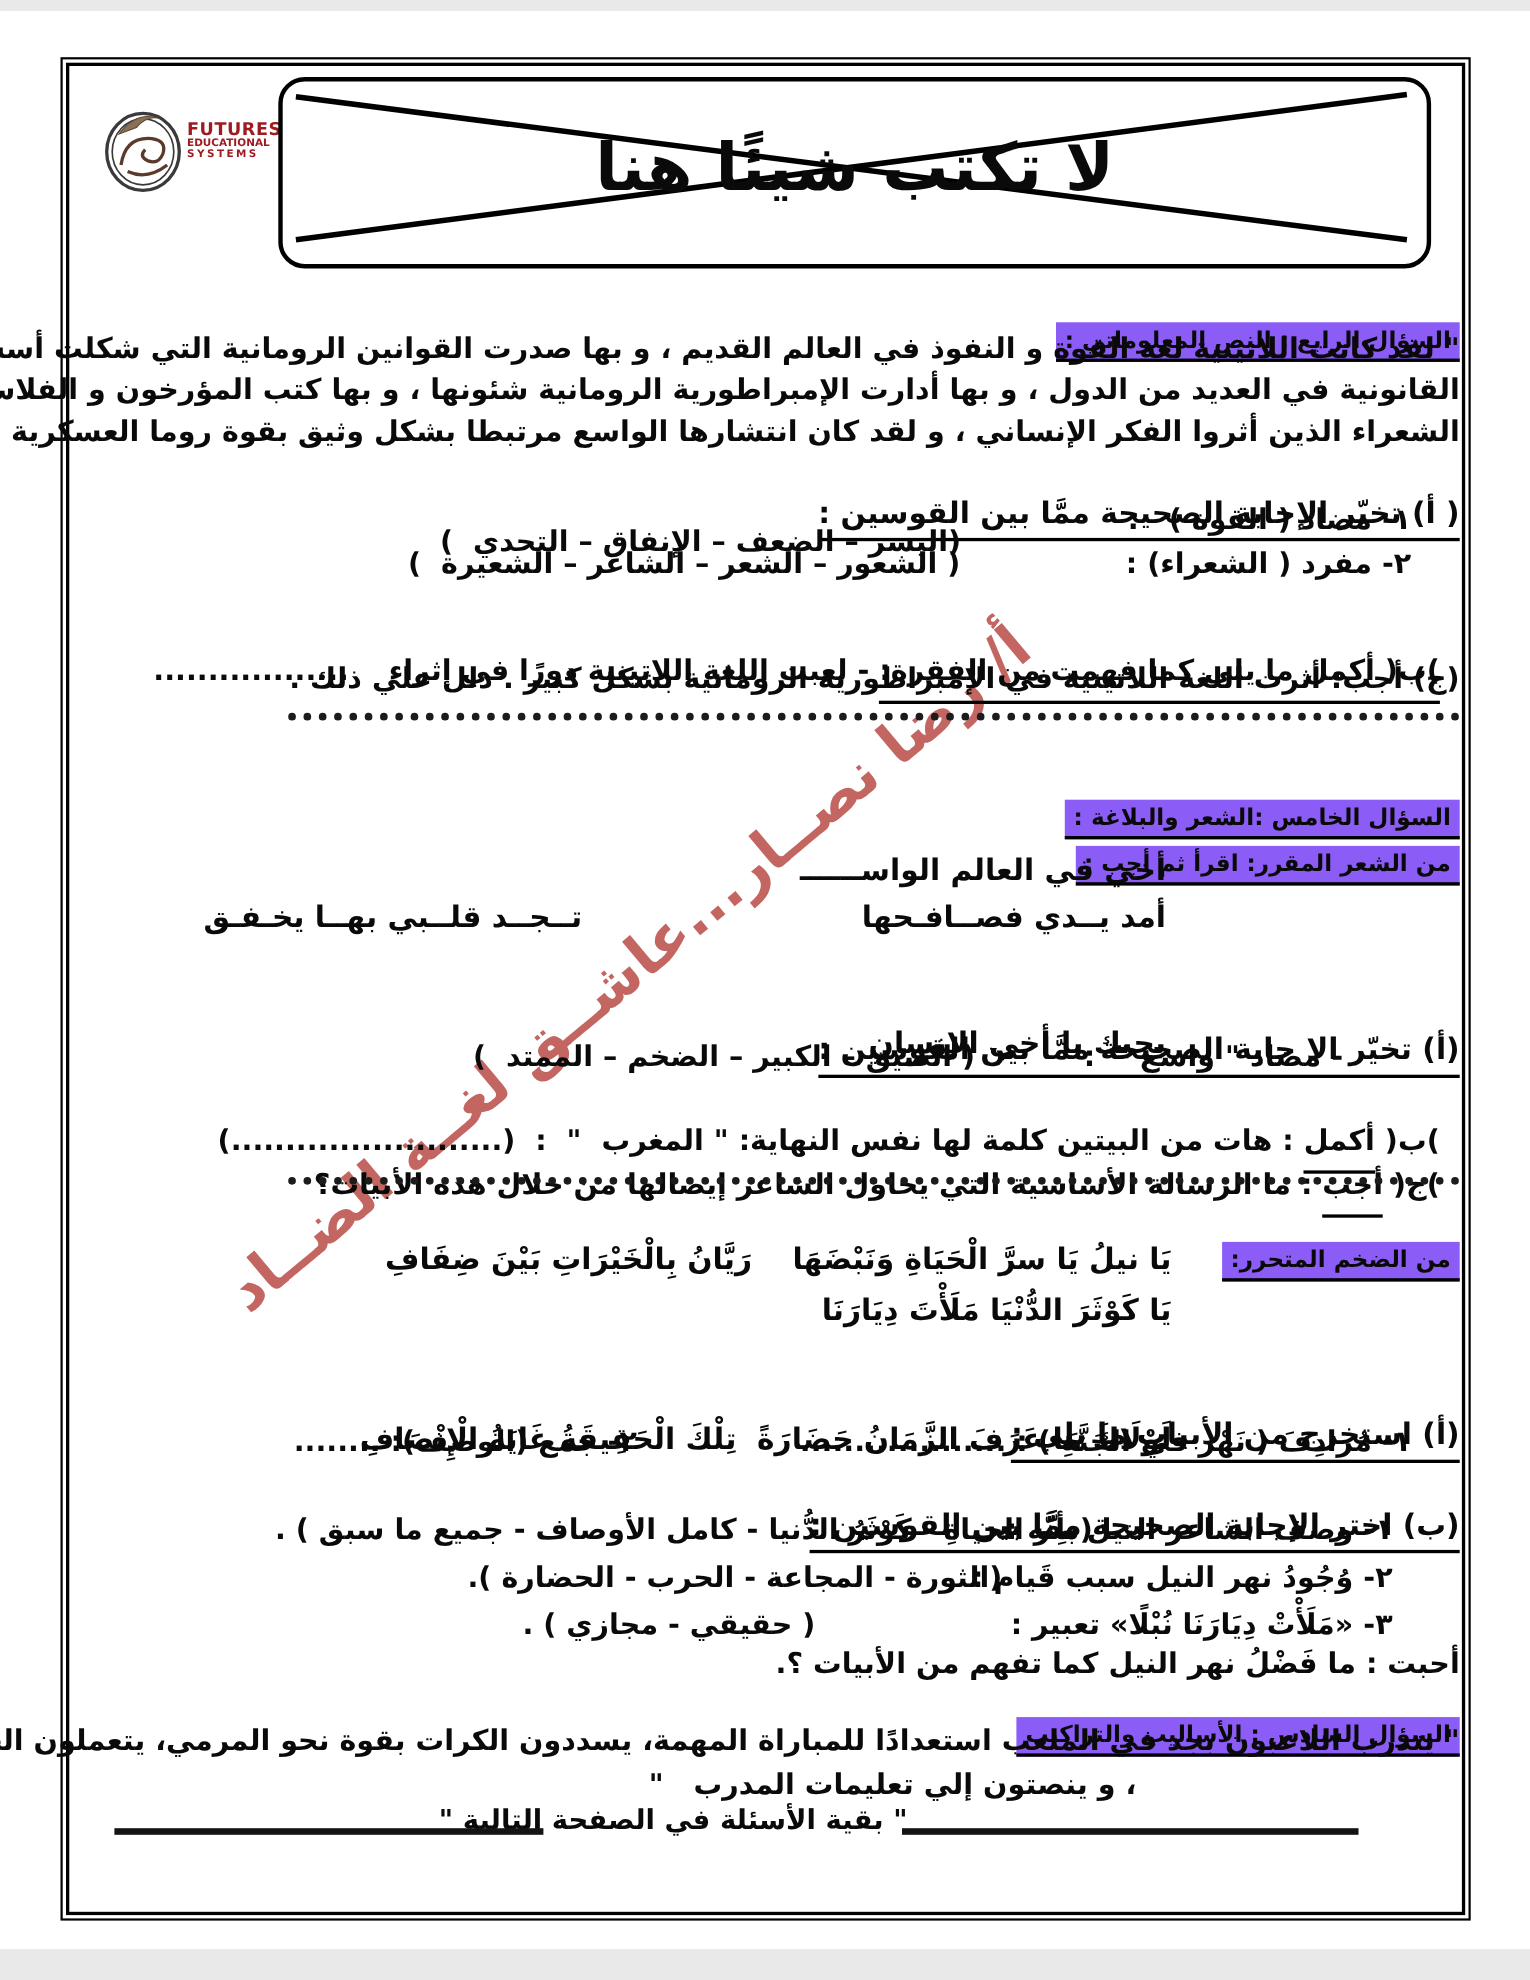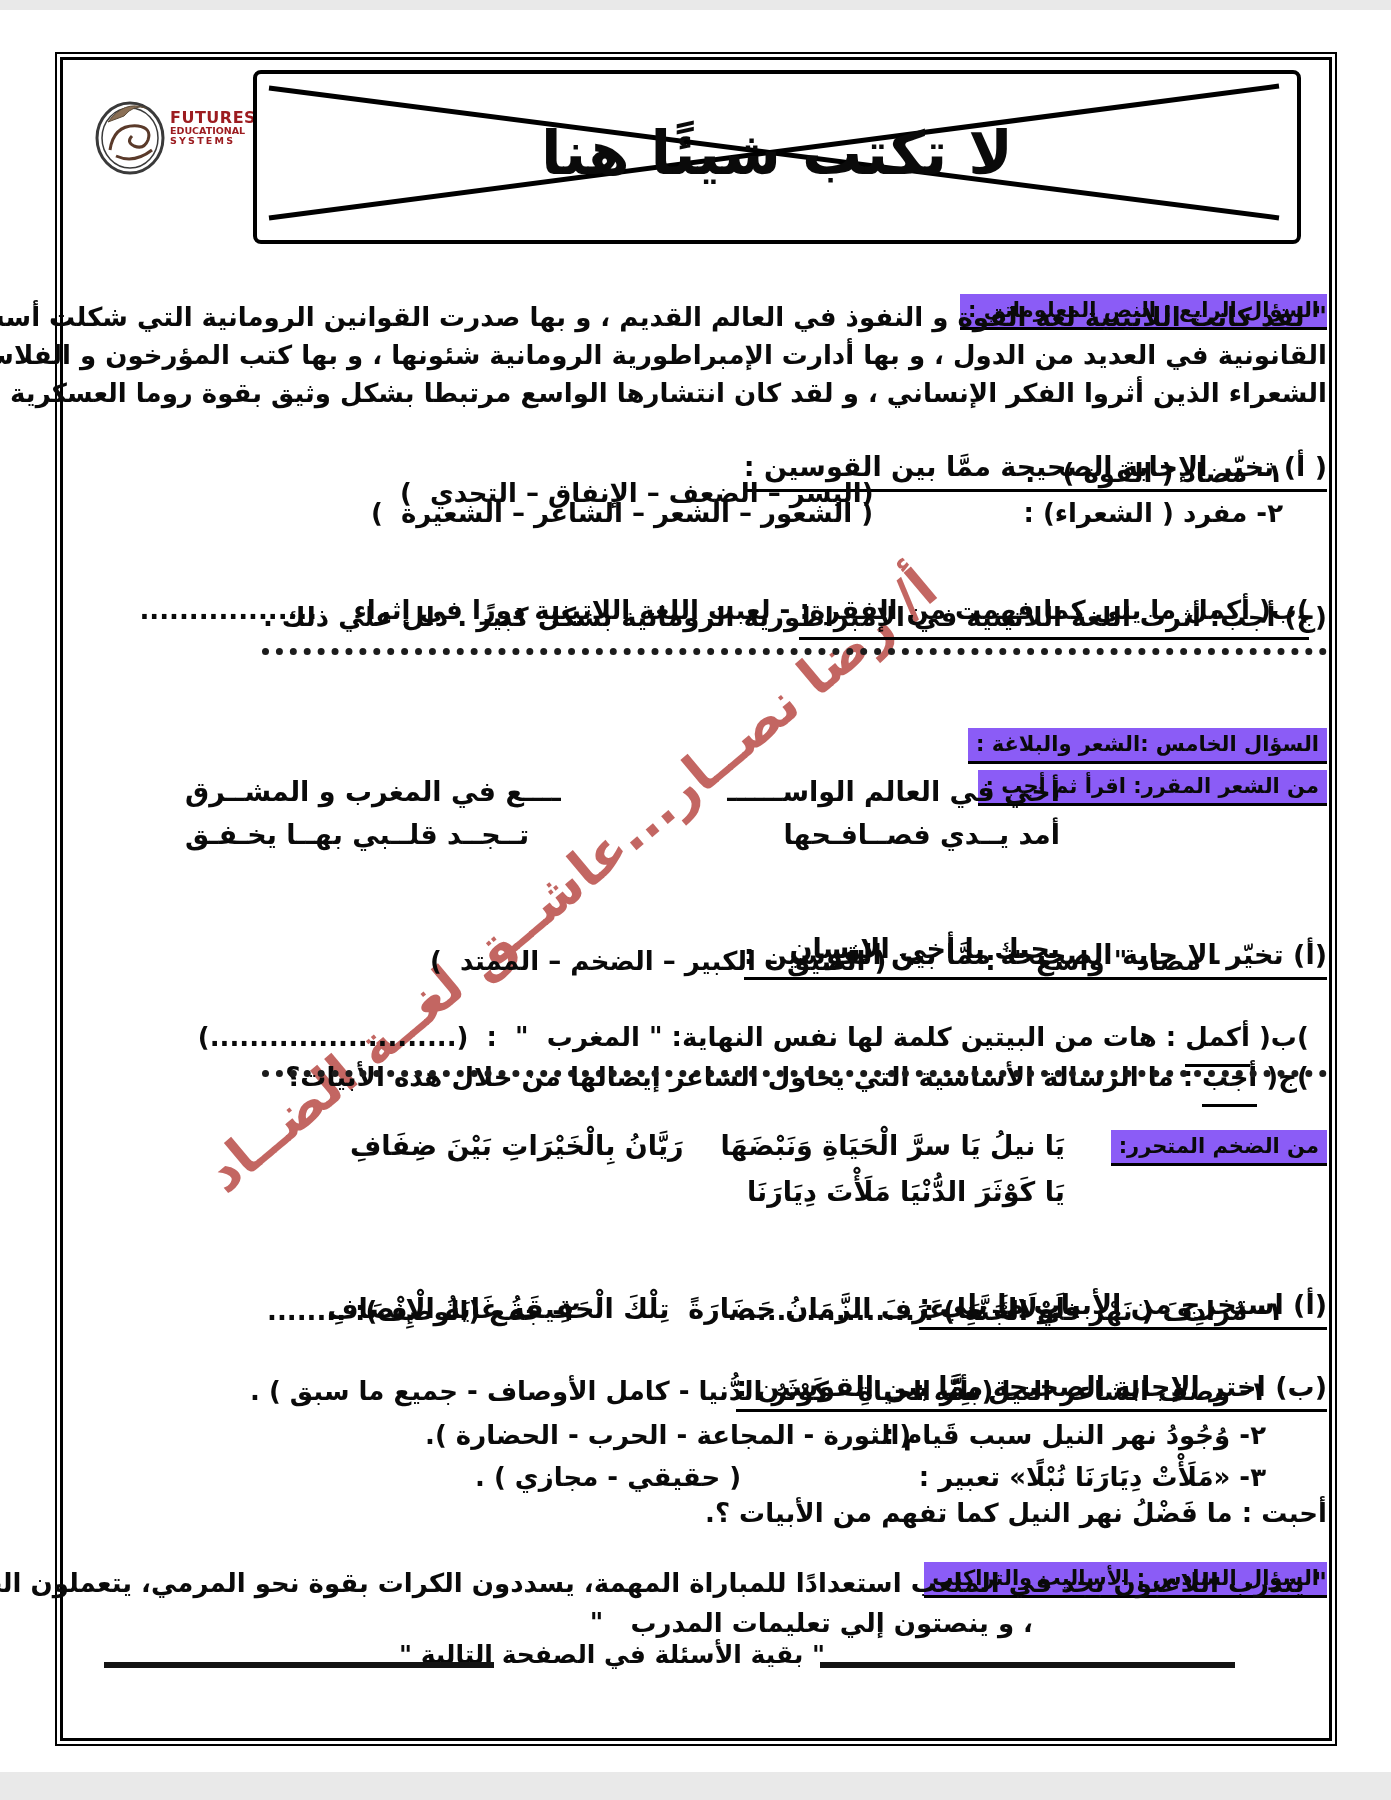--- a/index.html
+++ b/index.html
@@ -10,21 +10,21 @@
   }
   .abs{position:absolute;}
   .line{white-space:pre;direction:rtl;unicode-bidi:plaintext;font-size:26px;line-height:1.35;}
   .sz27{font-size:27px;}
   .hl{background:#8b5cf6;border-bottom:3px solid #000;display:inline-block;padding:2px 8px 3px 8px;font-size:21px;}
   .ulh{display:inline-block;border-bottom:3px solid #000;padding-bottom:3px;font-size:27px;}
   .ulw{border-bottom:3px solid #000;padding-bottom:12px;}
   .scanband{left:0;width:1391px;background:#e9e9e9;}
   .frame-outer{left:55px;top:52px;width:1278px;height:1690px;border:2px solid #000;}
   .frame-inner{position:absolute;left:3px;top:3px;right:3px;bottom:3px;border:3px solid #000;}
-  .nowrite-box{left:253px;top:70px;width:1040px;height:166px;border:4px solid #000;border-radius:8px;}
+  .nowrite-box{left:253px;top:70px;width:1040px;height:166px;border:4px solid #000;border-radius:24px;}
   .nowrite-text{position:absolute;left:0;top:44px;width:100%;text-align:center;font-size:60px;direction:rtl;}
   .logo-text{left:170px;top:110px;color:#9c1c20;line-height:1.02;font-family:"DejaVu Sans",sans-serif;}
   .logo-text .t1{font-size:16px;letter-spacing:0.5px;}
   .logo-text .t2{font-size:9.5px;}
   .logo-text .t3{font-size:9.5px;letter-spacing:2.2px;}
   .dots-sep{left:262px;width:1065px;height:0;border-bottom:7px dotted #1c1c1c;}
   .verse-row{left:185px;width:875px;display:flex;justify-content:space-between;direction:rtl;}
   .fverse-row{left:350px;width:715px;display:flex;justify-content:space-between;direction:rtl;}
   .center{display:block;}
   .footer-line{height:6px;background:#141414;}
@@ -92,21 +92,20 @@
 
 <div class="abs line" style="top:690px;right:64px;">
   <span class="hl">السؤال الخامس :الشعر والبلاغة :</span>
 </div>
 <div class="abs line" style="top:732px;right:64px;">
   <span class="hl">من الشعر المقرر: اقرأ ثم أجب :</span>
 </div>
 
 <div class="abs verse-row sz27 line" style="top:774px;">
   <span>أخي في العالم الواســــــ</span>
-  <span>ــــع في المغرب و المشــرق</span>
 </div>
 <div class="abs verse-row sz27 line" style="top:817px;">
   <span>أمد يــدي فصــافـحها</span>
   <span>تــجــد قلــبي بهــا يخـفـق</span>
 </div>
 <div class="abs line sz27" style="top:858px;left:185px;width:875px;">
   <span class="center">بحبك يا أخي الإنسان</span>
 </div>
 
 <div class="abs line" style="top:902px;right:64px;">

